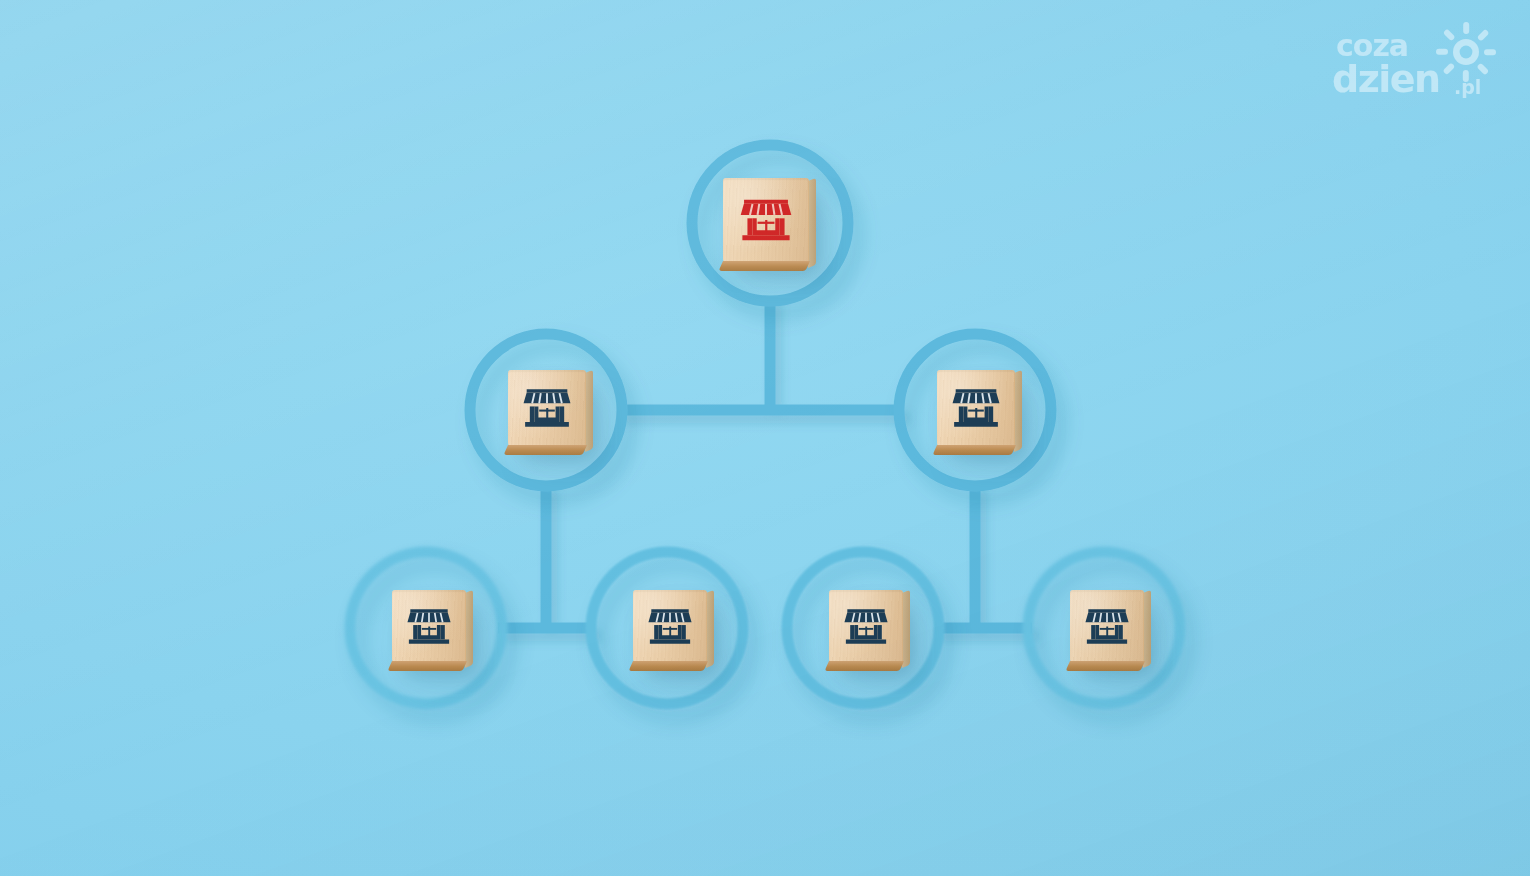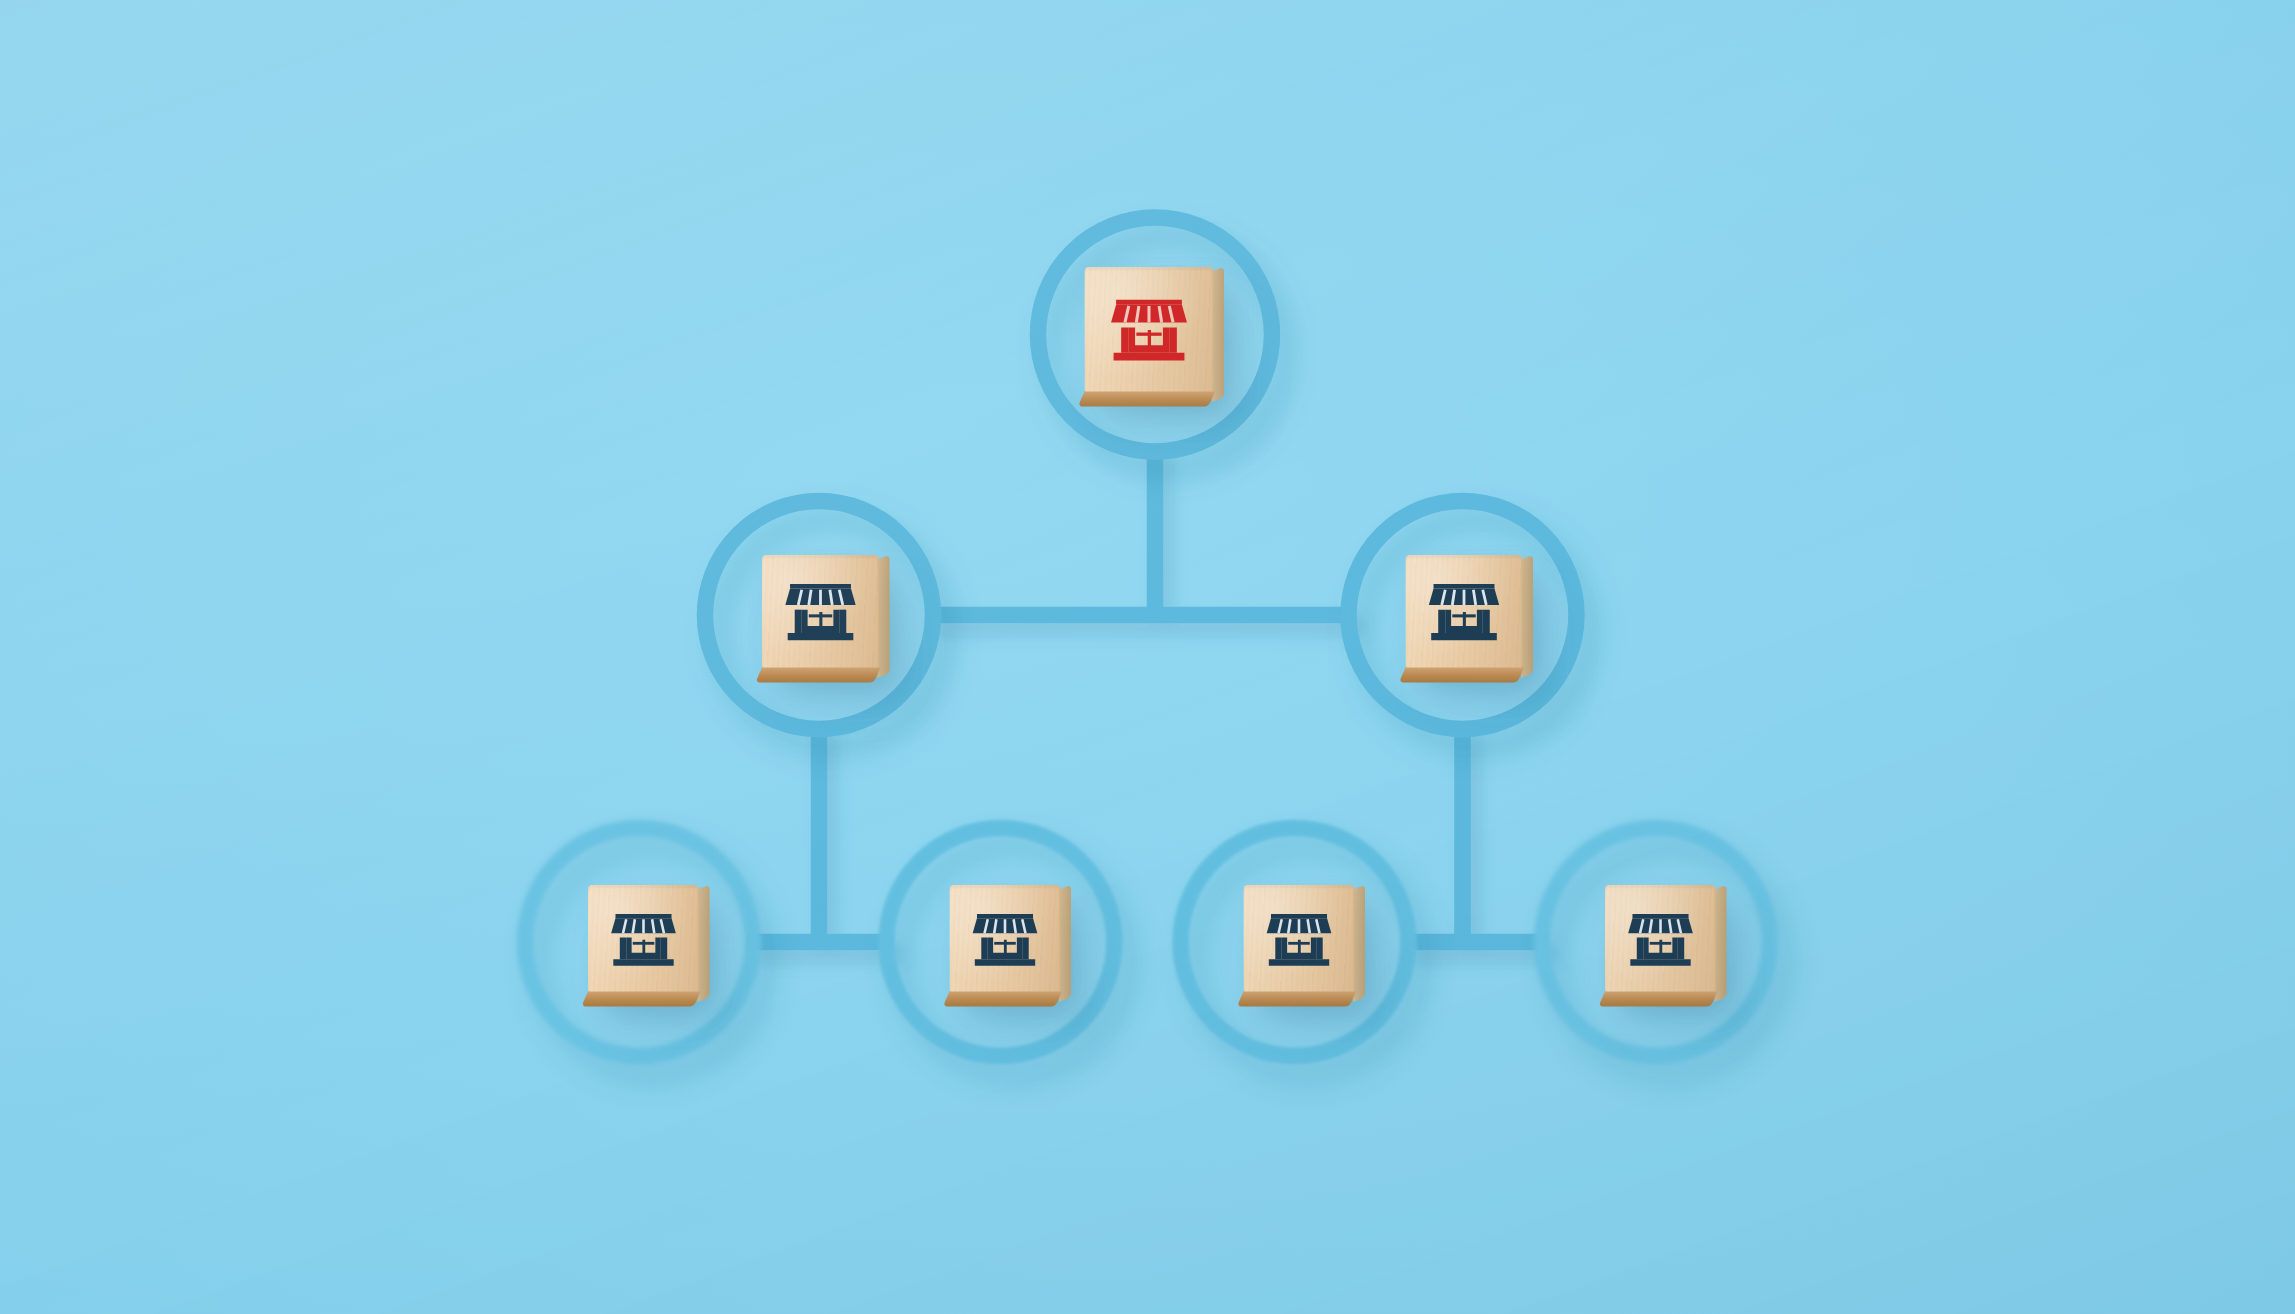--- a/index.html
+++ b/index.html
@@ -341,14 +341,35 @@
           <line x1="48" y1="9" x2="51" y2="22"></line>
         </g>
         <rect x="22" y="30" width="20" height="2.6" fill="#1d3d55"></rect>
         <rect x="31" y="28" width="2.6" height="14" fill="#1d3d55"></rect>
       </svg>
     </div>
   </div>
 
   <div id="wall-sheen"></div>
 
+  <div id="watermark">
+    <svg viewBox="0 0 176 92" width="176" height="92">
+      <g fill="#eaf7fd">
+        <circle cx="138" cy="34" r="13"></circle>
+        <circle cx="138" cy="34" r="6.4" fill="#8ad3ee"></circle>
+        <g transform="translate(138,34)">
+          <rect x="-2.8" y="-30" width="6" height="12" rx="3" transform="rotate(0)"></rect>
+          <rect x="-2.8" y="-30" width="6" height="12" rx="3" transform="rotate(45)"></rect>
+          <rect x="-2.8" y="-30" width="6" height="12" rx="3" transform="rotate(90)"></rect>
+          <rect x="-2.8" y="-30" width="6" height="12" rx="3" transform="rotate(135)"></rect>
+          <rect x="-2.8" y="-30" width="6" height="12" rx="3" transform="rotate(180)"></rect>
+          <rect x="-2.8" y="-30" width="6" height="12" rx="3" transform="rotate(225)"></rect>
+          <rect x="-2.8" y="-30" width="6" height="12" rx="3" transform="rotate(270)"></rect>
+          <rect x="-2.8" y="-30" width="6" height="12" rx="3" transform="rotate(315)"></rect>
+        </g>
+      </g>
+      <text x="8" y="38" fill="#eaf7fd" font-family="&quot;DejaVu Sans&quot;, sans-serif" font-size="30" font-weight="bold" letter-spacing="-1">coza</text>
+      <text x="4" y="74" fill="#eaf7fd" font-family="&quot;DejaVu Sans&quot;, sans-serif" font-size="38" font-weight="bold" letter-spacing="-1.5">dzien</text>
+      <text x="126" y="76" fill="#eaf7fd" font-family="&quot;DejaVu Sans&quot;, sans-serif" font-size="19" font-weight="bold">.pl</text>
+    </svg>
+  </div>
 
 </div>
 
 </body></html>

